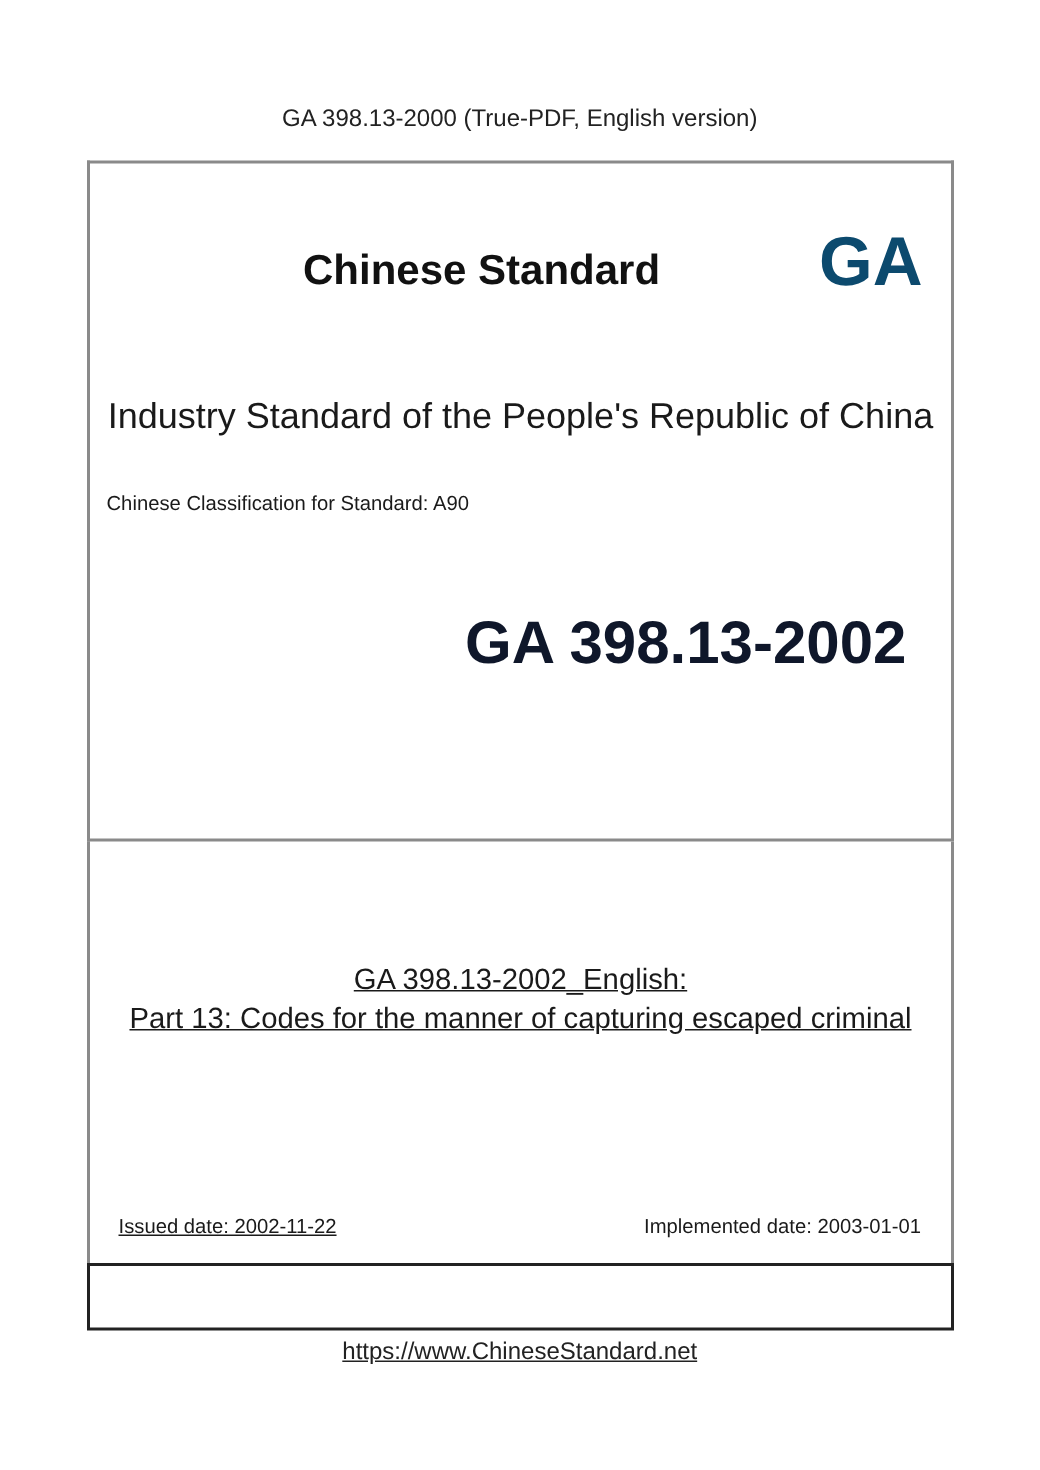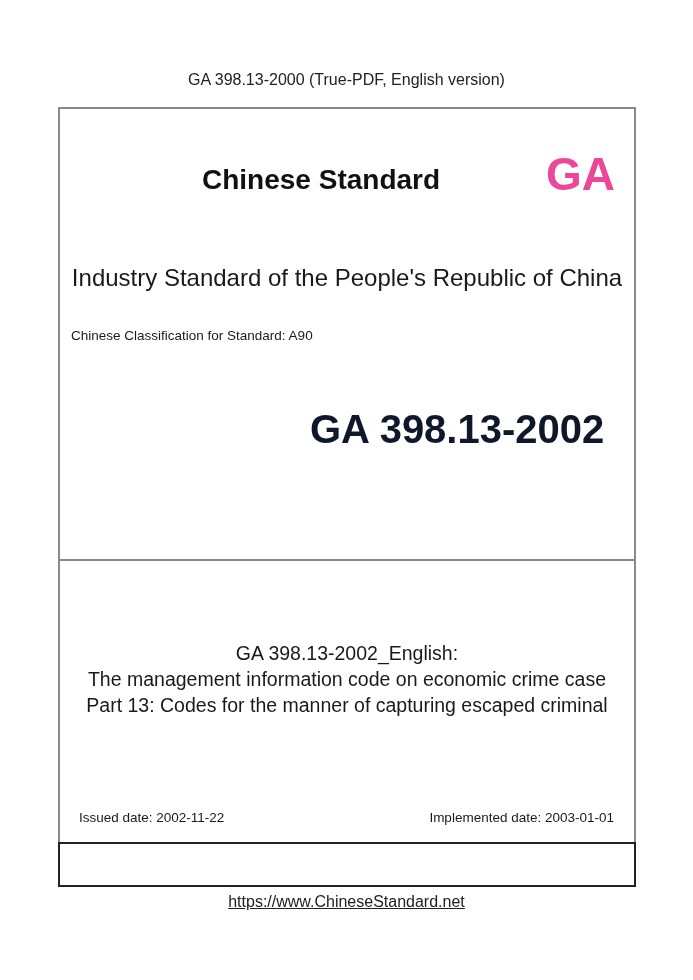--- a/index.html
+++ b/index.html
@@ -48,21 +48,21 @@
       left: 202px; top: 164px;
       font-size: 28px;
       font-weight: bold;
       color: #111;
       white-space: nowrap;
     }
     .ga-mark {
       left: 546px; top: 147px;
       font-size: 46px;
       font-weight: bold;
-      color: #ec4899;
+      color: #0c4a6e;
       white-space: nowrap;
     }
     .industry {
       left: 58px; width: 578px; top: 264px;
       text-align: center;
       font-size: 24px;
       color: #1a1a1a;
     }
     .classification {
       left: 71px; top: 328px;
@@ -78,26 +78,27 @@
       color: #0f172a;
       white-space: nowrap;
     }
     .title-block {
       left: 58px; width: 578px; top: 640px;
       text-align: center;
       font-size: 19.5px;
       line-height: 26px;
       color: #1a1a1a;
     }
-    .title-block div { white-space: nowrap; }
+    .title-block div { white-space: nowrap; text-decoration: underline; }
     .issued {
       left: 79px; top: 810px;
       font-size: 13.5px;
       color: #1a1a1a;
       white-space: nowrap;
+      text-decoration: underline;
     }
     .implemented {
       right: 79px; top: 810px;
       font-size: 13.5px;
       color: #1a1a1a;
       white-space: nowrap;
     }
     .site-link {
       left: 0; width: 693px; top: 893px;
       text-align: center;
@@ -121,21 +122,20 @@
 <div class="abs cs-title">Chinese Standard</div>
 <div class="abs ga-mark">GA</div>
 
 <div class="abs industry">Industry Standard of the People's Republic of China</div>
 <div class="abs classification">Chinese Classification for Standard: A90</div>
 
 <div class="abs std-number">GA 398.13-2002</div>
 
 <div class="abs title-block">
   <div>GA 398.13-2002_English:</div>
-  <div>The management information code on economic crime case</div>
   <div>Part 13: Codes for the manner of capturing escaped criminal</div>
 </div>
 
 <div class="abs issued">Issued date: 2002-11-22</div>
 <div class="abs implemented">Implemented date: 2003-01-01</div>
 
 <div class="abs site-link">
   <a>https://www.ChineseStandard.net</a>
 </div>
 

